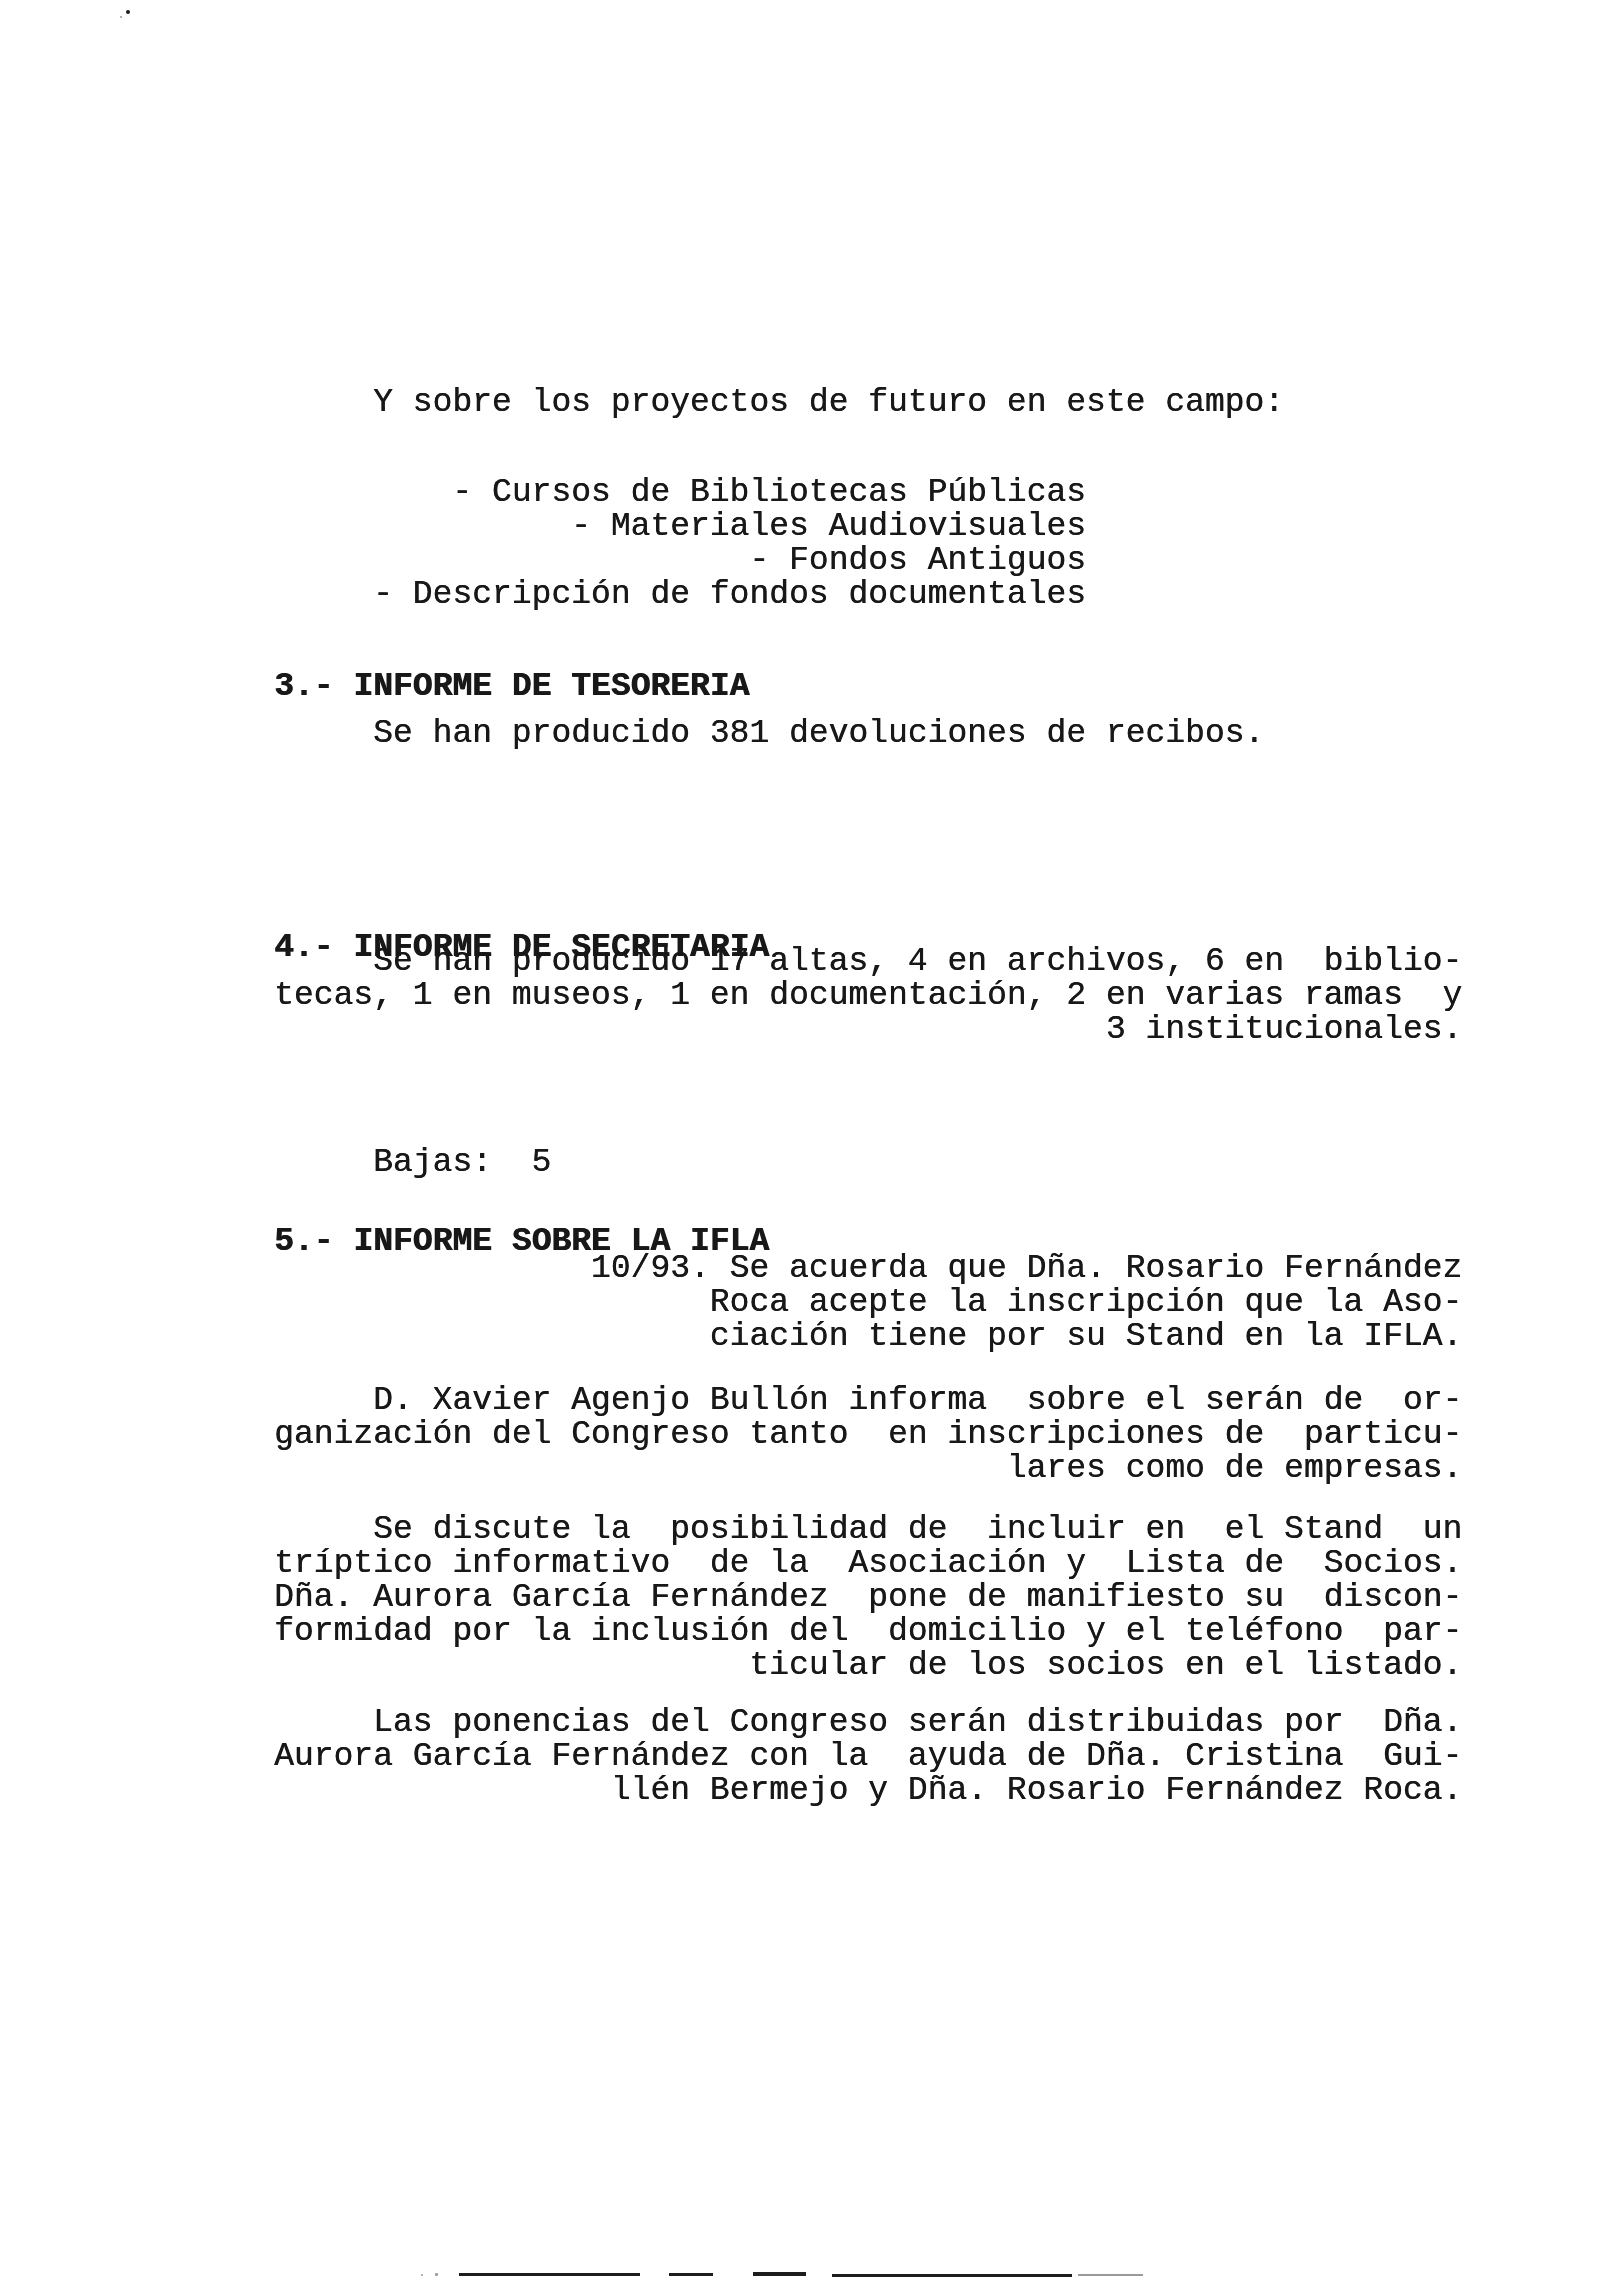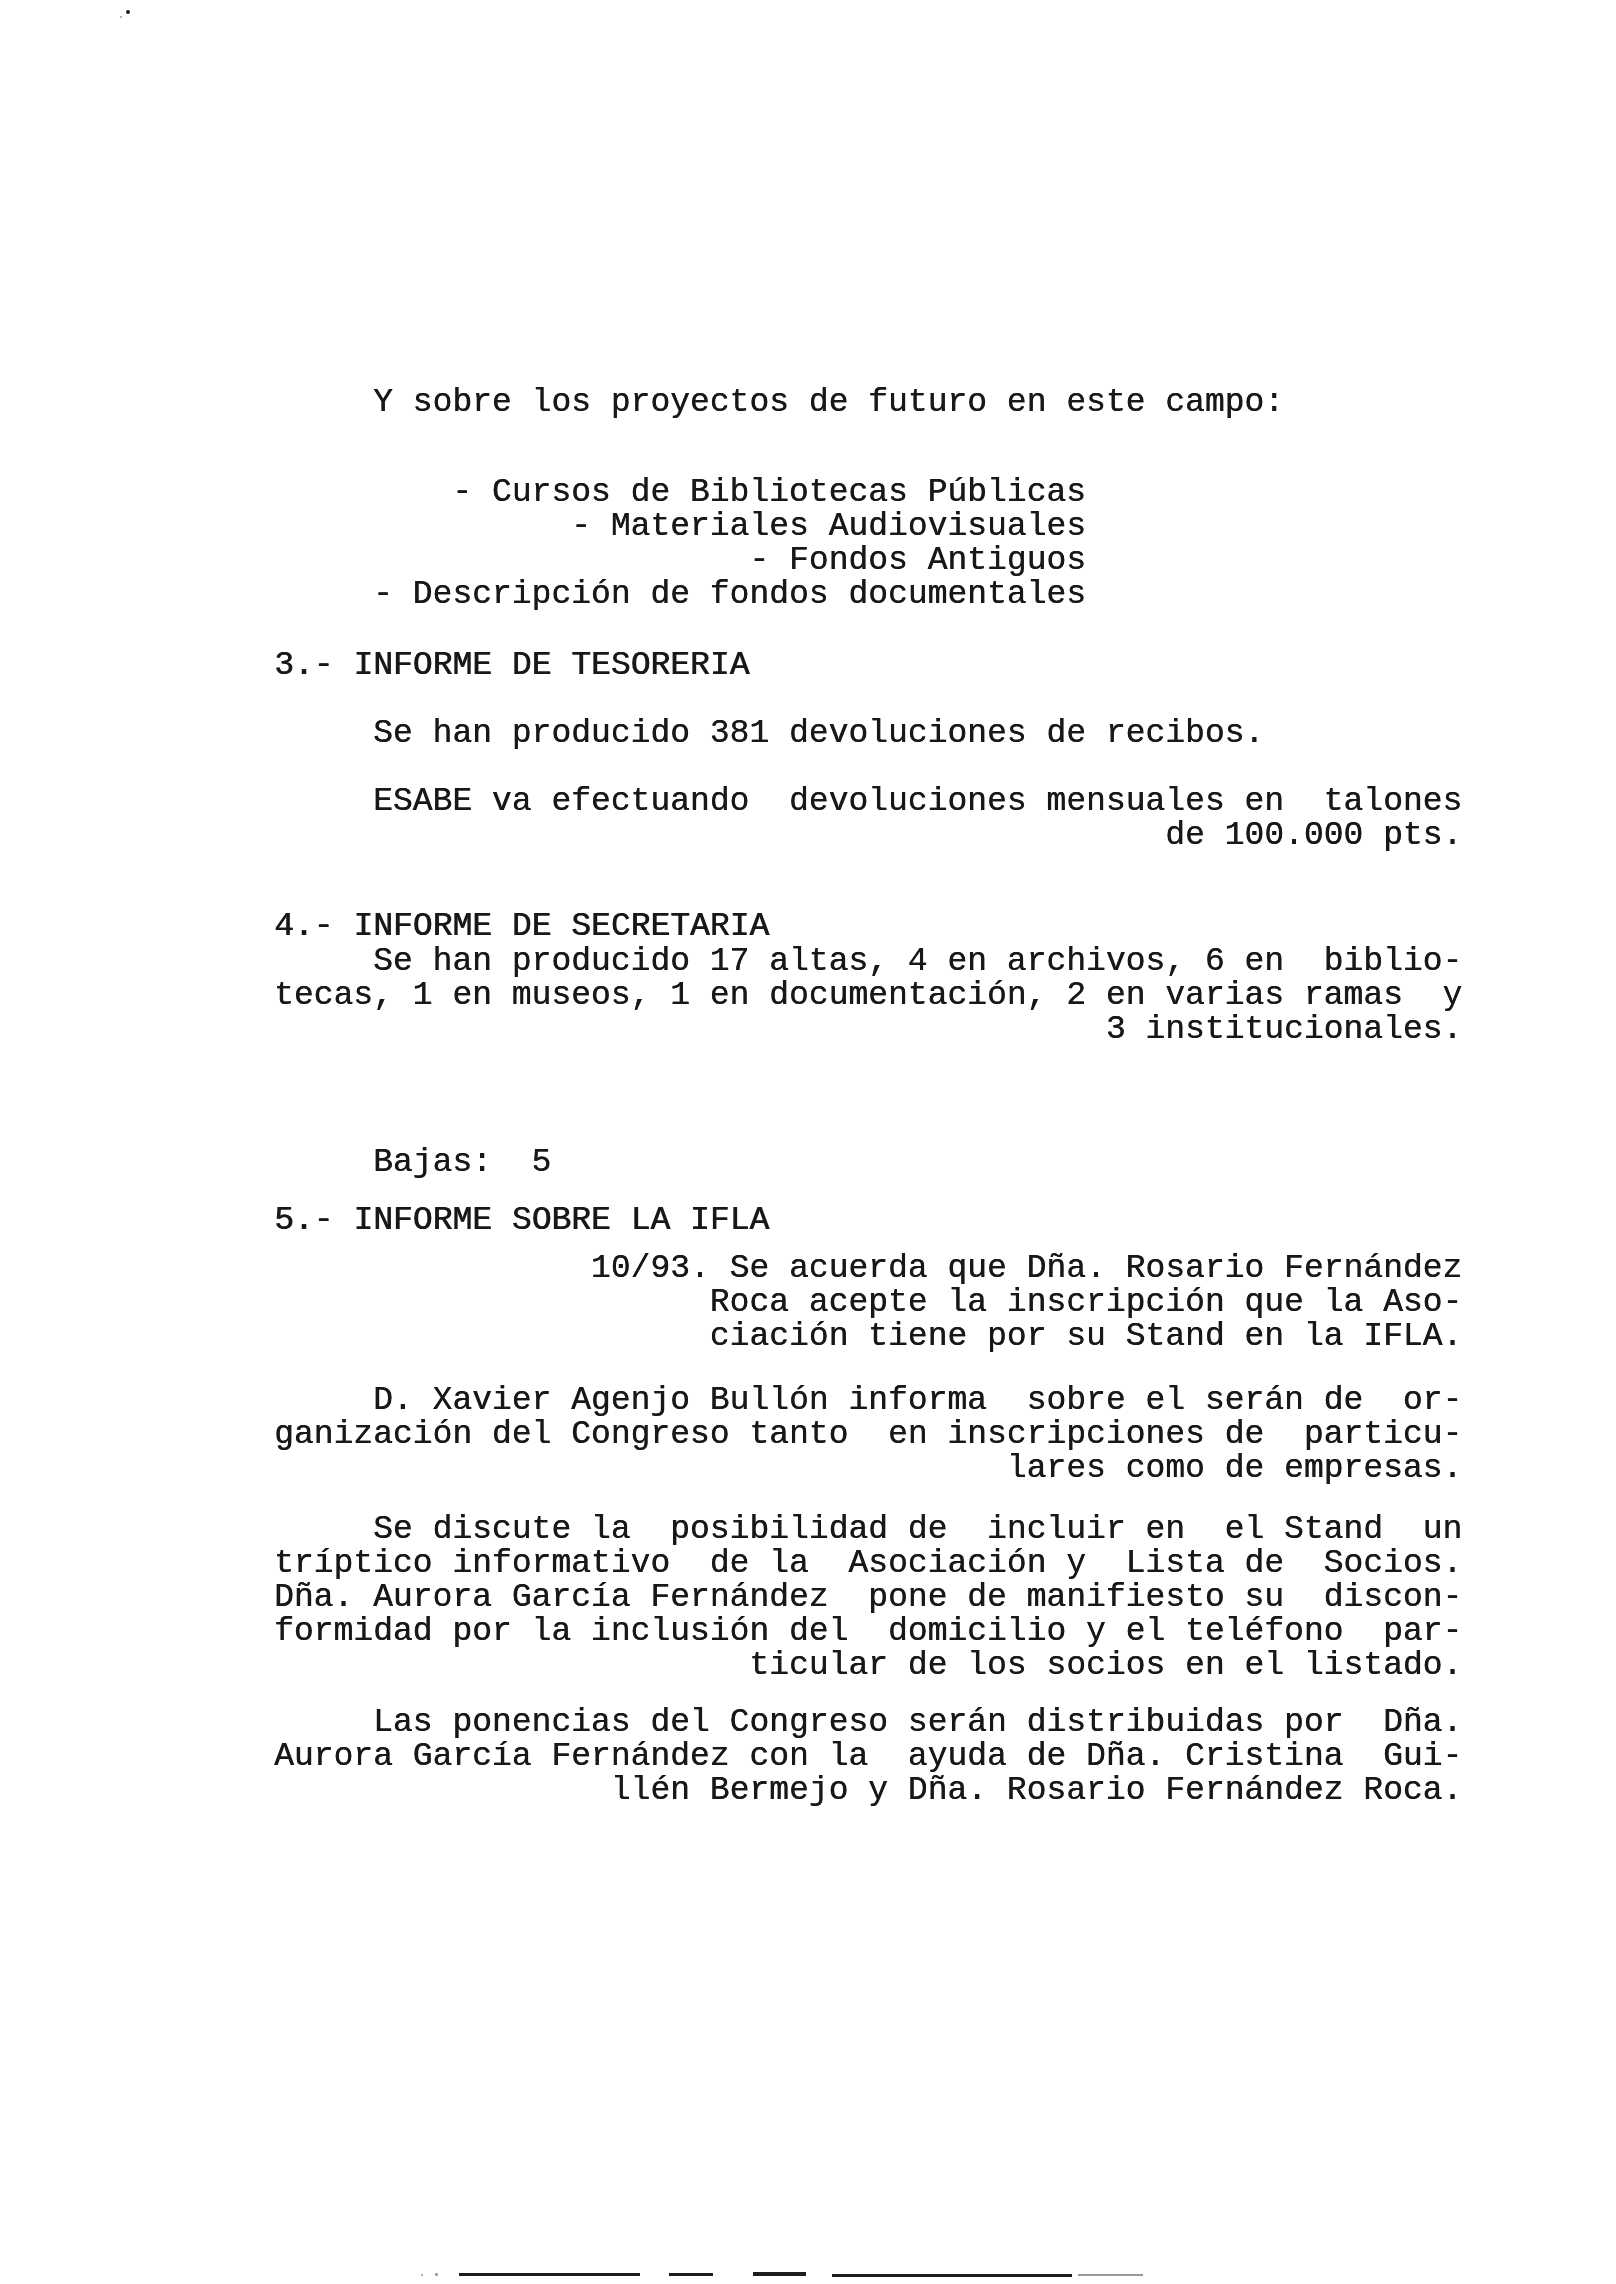--- a/index.html
+++ b/index.html
@@ -22,22 +22,23 @@
     position: absolute;
     left: 274px;
     font-family: "Liberation Mono", "DejaVu Sans Mono", monospace;
     font-size: 33px;
     line-height: 34px;
     white-space: pre;
     text-shadow: 0.4px 0 0 currentColor;
     text-align: right;
   }
   .heading {
-    font-weight: 400;
+    font-weight: 700;
     text-shadow: 0.7px 0 0 currentColor;
+    margin-top: 21px;
   }
   .artifact {
     position: absolute;
     background: #1d1d1d;
   }
   .artifact.dot {
     border-radius: 50%;
   }
   .artifact.faint {
     background: #9a9a9a;
@@ -53,22 +54,20 @@
 
   <div class="tblock" style="top:386px;">     Y sobre los proyectos de futuro en este campo:</div>
 
   <div class="tblock" style="top:476px;">     - Cursos de Bibliotecas Públicas
      - Materiales Audiovisuales
      - Fondos Antiguos
      - Descripción de fondos documentales</div>
 
   <div class="tblock heading" style="top:649px;">3.- INFORME DE TESORERIA</div>
   <div class="tblock" style="top:717px;">     Se han producido 381 devoluciones de recibos.</div>
-  <div class="tblock" style="top:785px;">     ESABE va efectuando  devoluciones mensuales en  talones
-de 100.000 pts.</div>
 
   <div class="tblock heading" style="top:910px;">4.- INFORME DE SECRETARIA</div>
   <div class="tblock" style="top:945px;">     Se han producido 17 altas, 4 en archivos, 6 en  biblio-
 tecas, 1 en museos, 1 en documentación, 2 en varias ramas  y
 3 institucionales.</div>
   <div class="tblock" style="top:1146px;">     Bajas:  5</div>
 
   <div class="tblock heading" style="top:1204px;">5.- INFORME SOBRE LA IFLA</div>
   <div class="tblock" style="top:1252px;">               10/93. Se acuerda que Dña. Rosario Fernández
                       Roca acepte la inscripción que la Aso-

